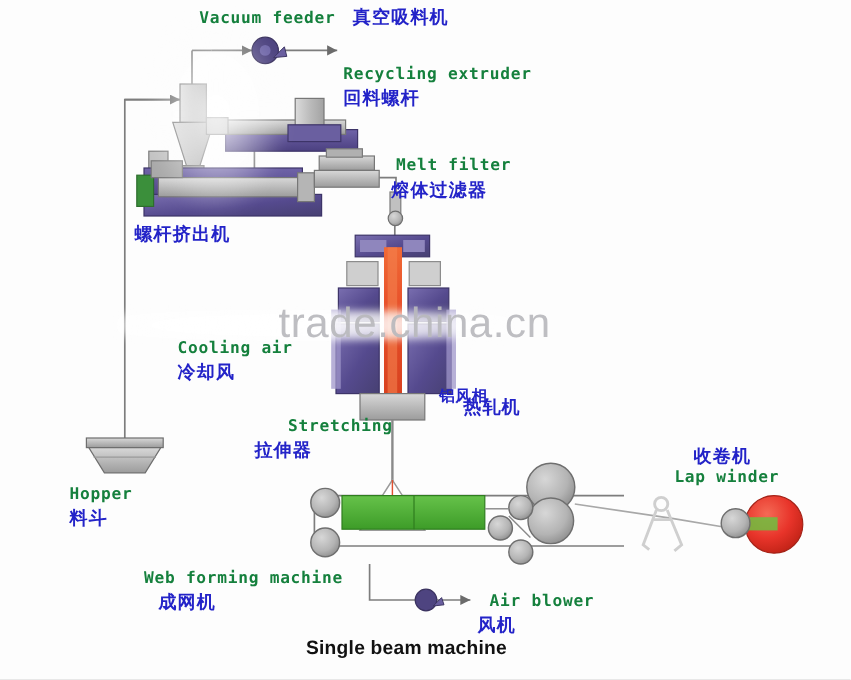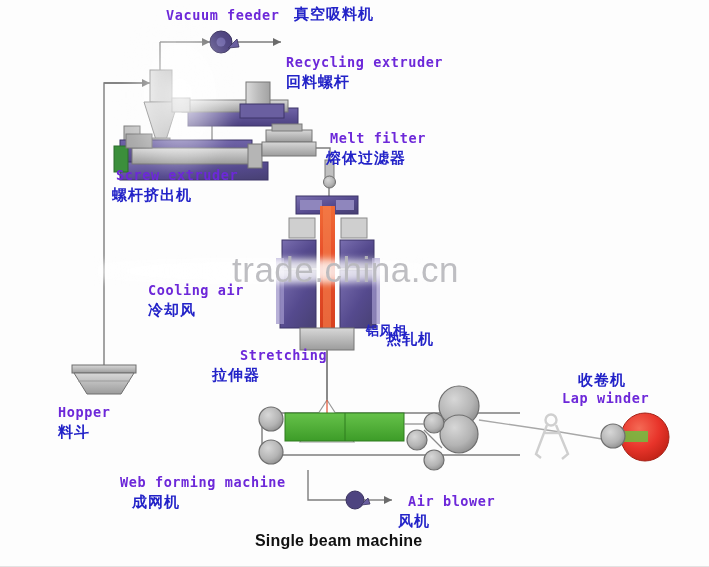--- a/index.html
+++ b/index.html
@@ -11,21 +11,21 @@
   
   #stage:after{
     content:"";position:absolute;left:0;right:0;bottom:0;height:1px;
     background:#e3e3e3;
   }
   svg.layer{position:absolute;left:0;top:0;width:709px;height:567px;}
 
   .lbl{position:absolute;white-space:nowrap;line-height:1.12;}
   .en{
     font-family:"DejaVu Sans Mono","Liberation Mono",monospace;
-    font-size:13.5px;font-weight:700;color:#6d28d9;letter-spacing:.6px;
+    font-size:13.5px;font-weight:700;color:#15803d;letter-spacing:.6px;
   }
   .cn{
     font-family:"DejaVu Sans","Liberation Sans",sans-serif;
     font-size:15px;font-weight:700;color:#2323c8;letter-spacing:1px;
   }
   .cn.sm{font-size:13px;letter-spacing:.5px;}
   .caption{
     position:absolute;font-family:"Liberation Sans",sans-serif;
     font-size:16px;font-weight:700;color:#111;letter-spacing:.2px;
   }
@@ -250,21 +250,20 @@
 
   <div class="lbl en" style="left:166px;top:8px;">Vacuum feeder</div>
   <div class="lbl cn" style="left:294px;top:6px;">真空吸料机</div>
 
   <div class="lbl en" style="left:286px;top:55px;">Recycling extruder</div>
   <div class="lbl cn" style="left:286px;top:74px;">回料螺杆</div>
 
   <div class="lbl en" style="left:330px;top:131px;">Melt filter</div>
   <div class="lbl cn" style="left:326px;top:150px;">熔体过滤器</div>
 
-  <div class="lbl en" style="left:116px;top:168px;">Screw extruder</div>
   <div class="lbl cn" style="left:112px;top:187px;">螺杆挤出机</div>
 
   <div class="lbl en" style="left:148px;top:283px;">Cooling air</div>
   <div class="lbl cn" style="left:148px;top:302px;">冷却风</div>
 
   <div class="lbl cn sm" style="left:366px;top:284px;margin-top:40px;">铝风相</div>
 
   <div class="lbl en" style="left:212px;top:348px;margin-left:28px;">Stretching</div>
   <div class="lbl cn" style="left:212px;top:367px;">拉伸器</div>
 

